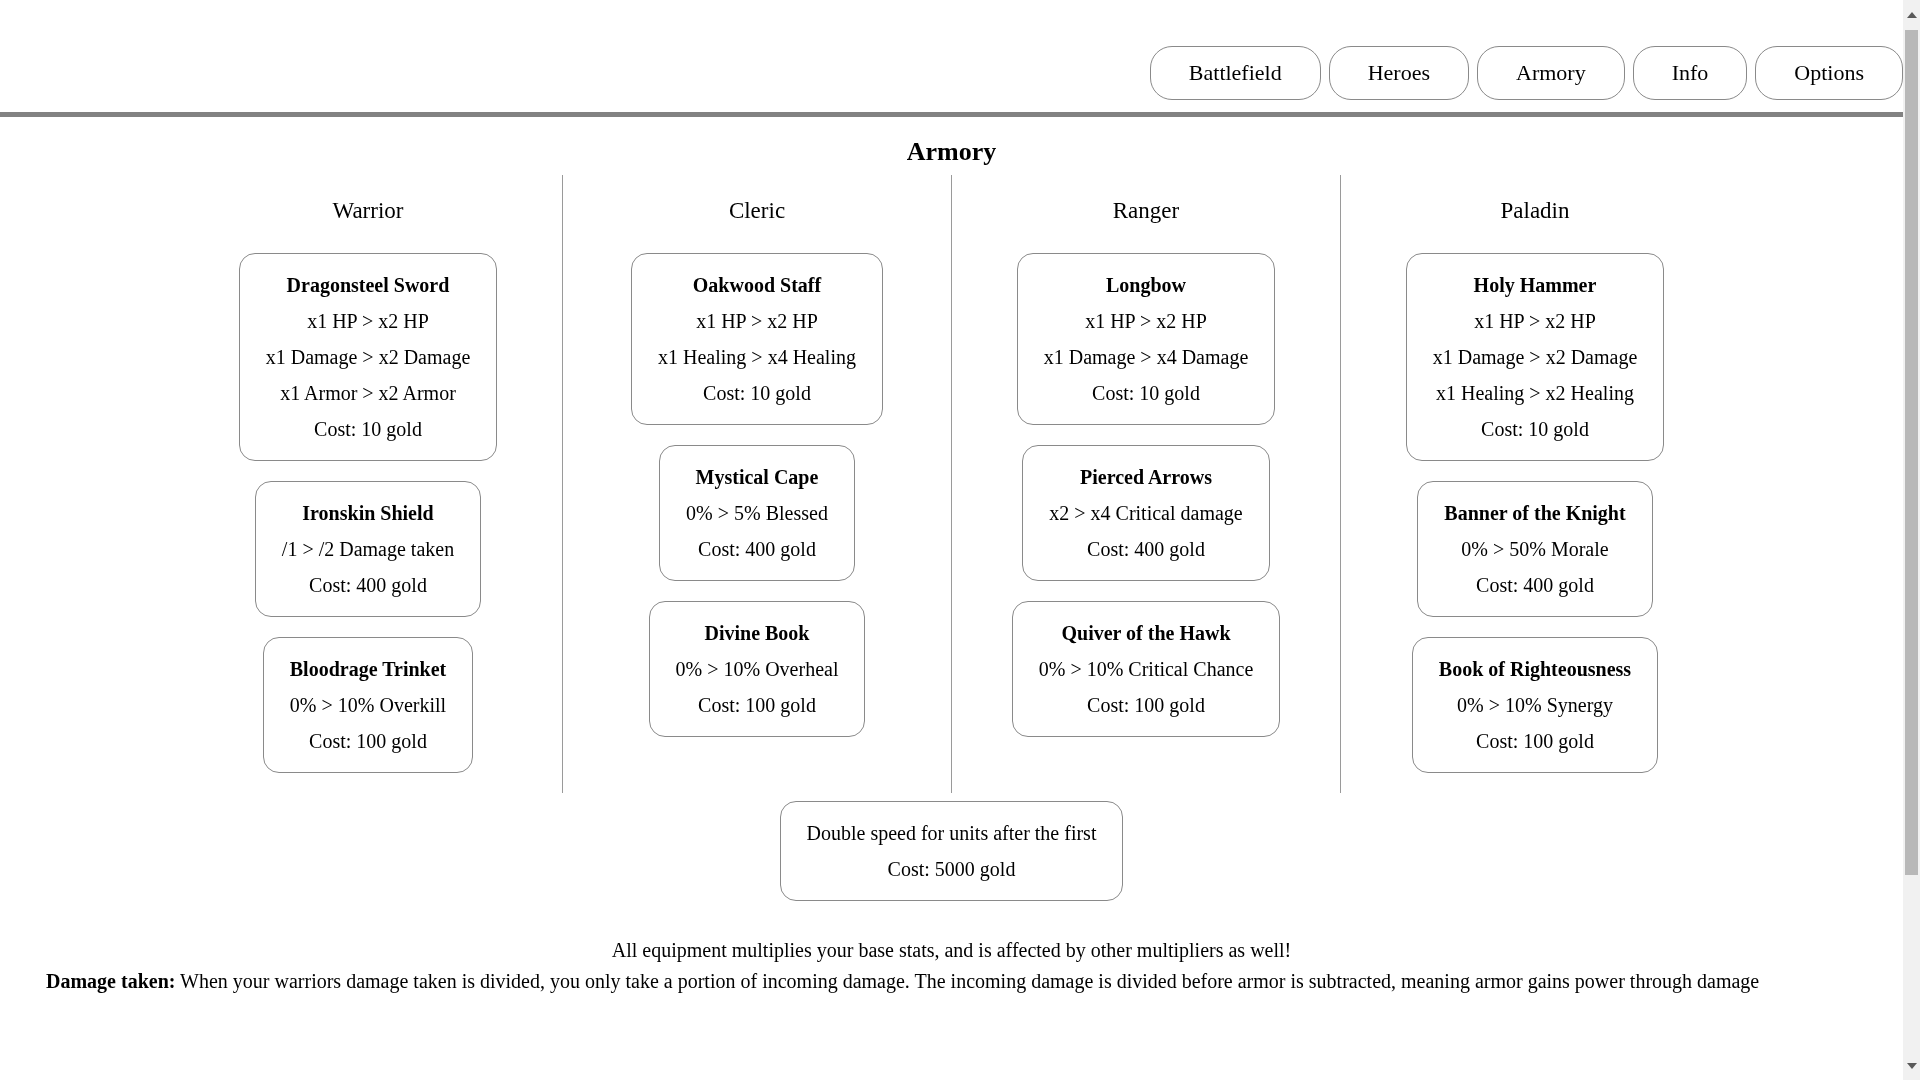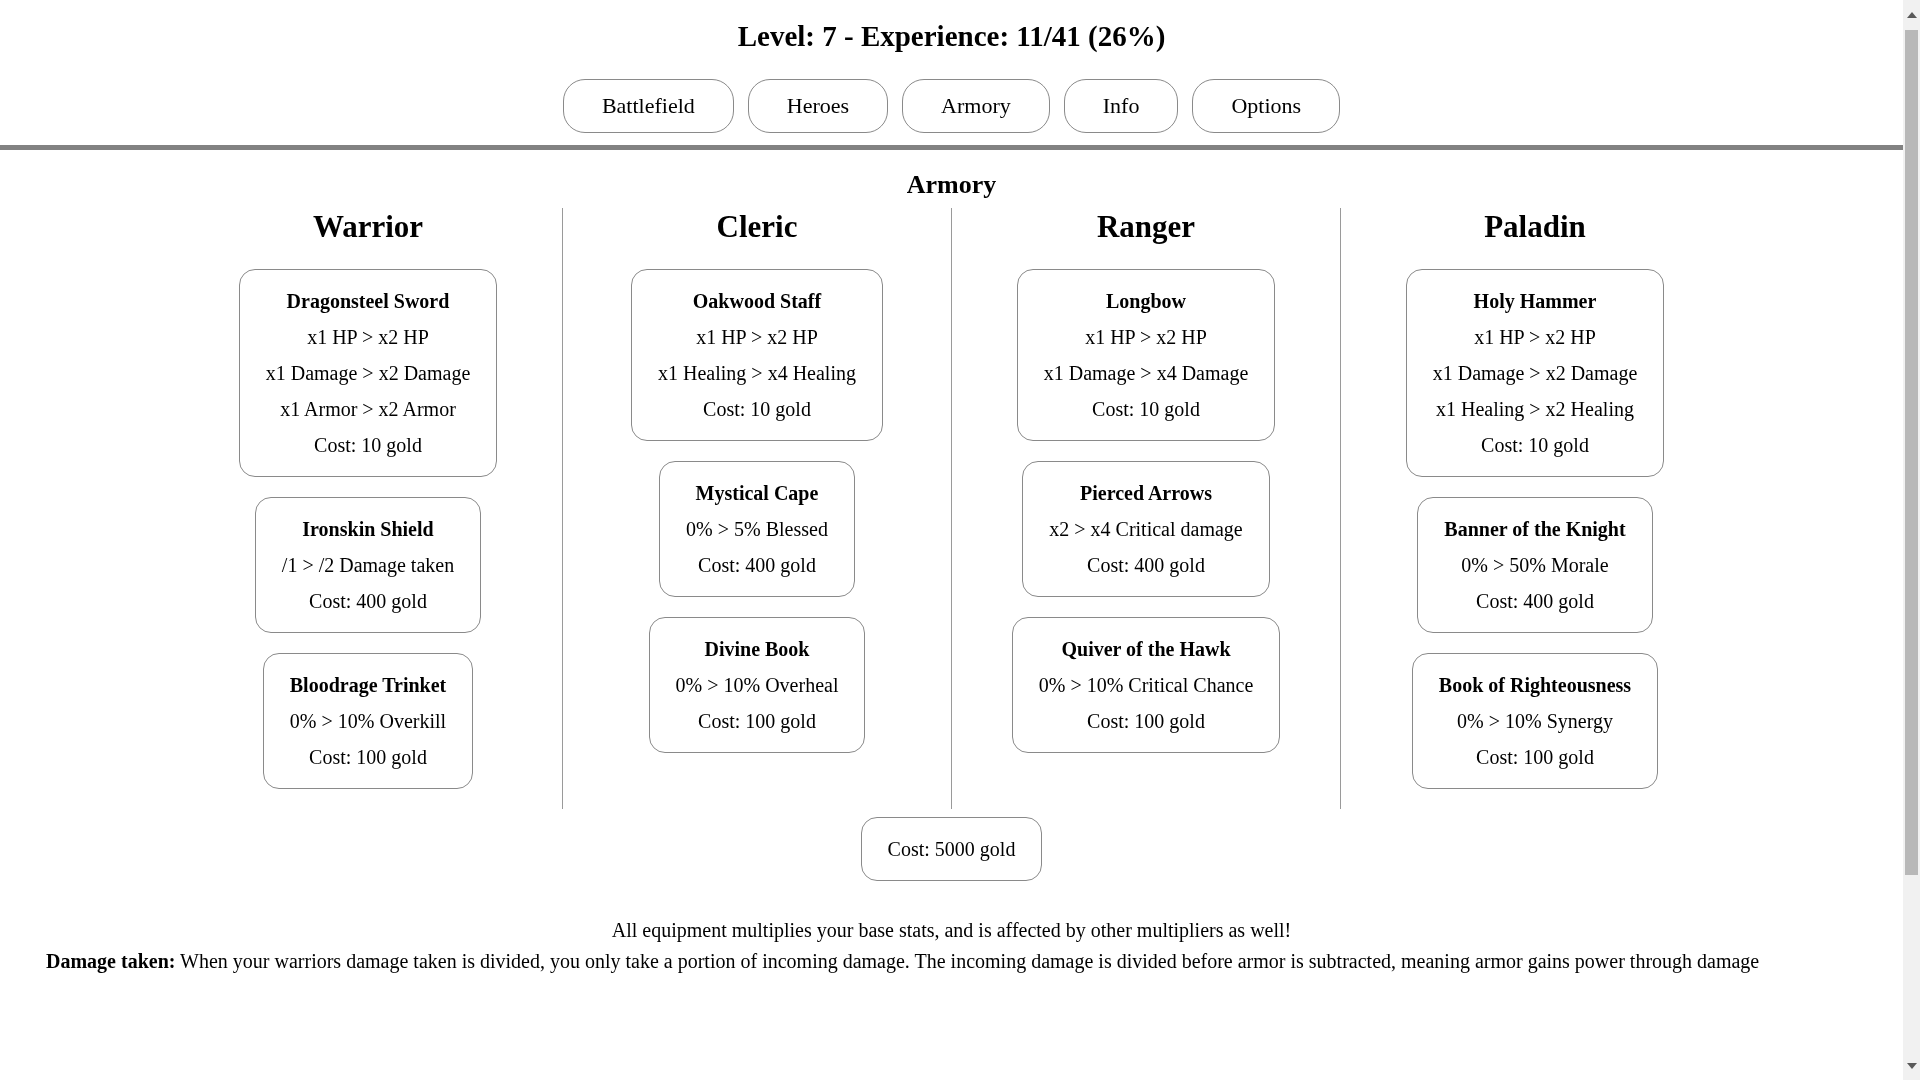--- a/index.html
+++ b/index.html
@@ -15,21 +15,21 @@
     width: 1903px; height: 1080px;
     overflow: hidden;
   }
   
   .header { text-align: center; padding-top: 20px; }
   .stat-line {
     font-size: 29px; font-weight: bold; color: #000;
     margin: 0 0 13px 0; line-height: 33px;
   }
   .nav-row {
-    display: flex; justify-content: center; gap: 14px;
+    display: flex; justify-content: flex-end; gap: 8px;
     margin-top: 26px;
   }
   .nav-btn {
     font-family: "Liberation Serif", serif;
     font-size: 22px; color: #000;
     background: #ffffff;
     border: 1.5px solid #8a8a8a;
     border-radius: 22px;
     padding: 13px 38px;
     cursor: pointer;
@@ -47,22 +47,22 @@
   .columns {
     display: flex; justify-content: center;
     margin-top: 8px; min-height: 600px;
   }
   .column {
     width: 388px; display: flex; flex-direction: column;
     align-items: center;
   }
   .col-sep { width: 1px; background: #9a9a9a; }
   .col-header {
-    font-size: 31px; font-weight: bold;
-    margin-top: 2px; margin-bottom: 26px; line-height: 33px;
+    font-size: 23px; font-weight: normal;
+    margin-top: 19px; margin-bottom: 26px; line-height: 33px;
   }
   .card {
     border: 1px solid #8a8a8a;
     border-radius: 16px;
     background: #ffffff;
     text-align: center;
     padding: 13px 26px;
     margin-bottom: 20px;
     font-size: 20px;
     line-height: 36px;
@@ -112,21 +112,20 @@
     width: 13px; height: 845px;
     background: #b8b8b8;
   }
 </style>
 </head>
 <body>
 
 <div class="viewport">
 
   <div class="header">
-    <div class="stat-line">Level: 7 - Experience: 11/41 (26%)</div>
     <div class="nav-row">
       <button class="nav-btn">Battlefield</button>
       <button class="nav-btn">Heroes</button>
       <button class="nav-btn">Armory</button>
       <button class="nav-btn">Info</button>
       <button class="nav-btn">Options</button>
     </div>
   </div>
 
   <div class="divider"></div>
@@ -220,20 +219,21 @@
         <div class="card-title">Book of Righteousness</div>
         <div class="card-line">0% &gt; 10% Synergy</div>
         <div class="card-line">Cost: 100 gold</div>
       </div>
     </div>
 
   </div>
 
   <div class="special-row">
     <div class="card">
+      <div class="card-line">Double speed for units after the first</div>
       <div class="card-line">Cost: 5000 gold</div>
     </div>
   </div>
 
   <div class="footer">
     <div class="footer-bold">All equipment multiplies your base stats, and is affected by other multipliers as well!</div>
     <div class="footer-tip"><b>Damage taken:</b><span> When your warriors damage taken is divided, you only take a portion of incoming damage. The incoming damage is divided before armor is subtracted, meaning armor gains power through damage</span></div>
   </div>
 
 </div>

